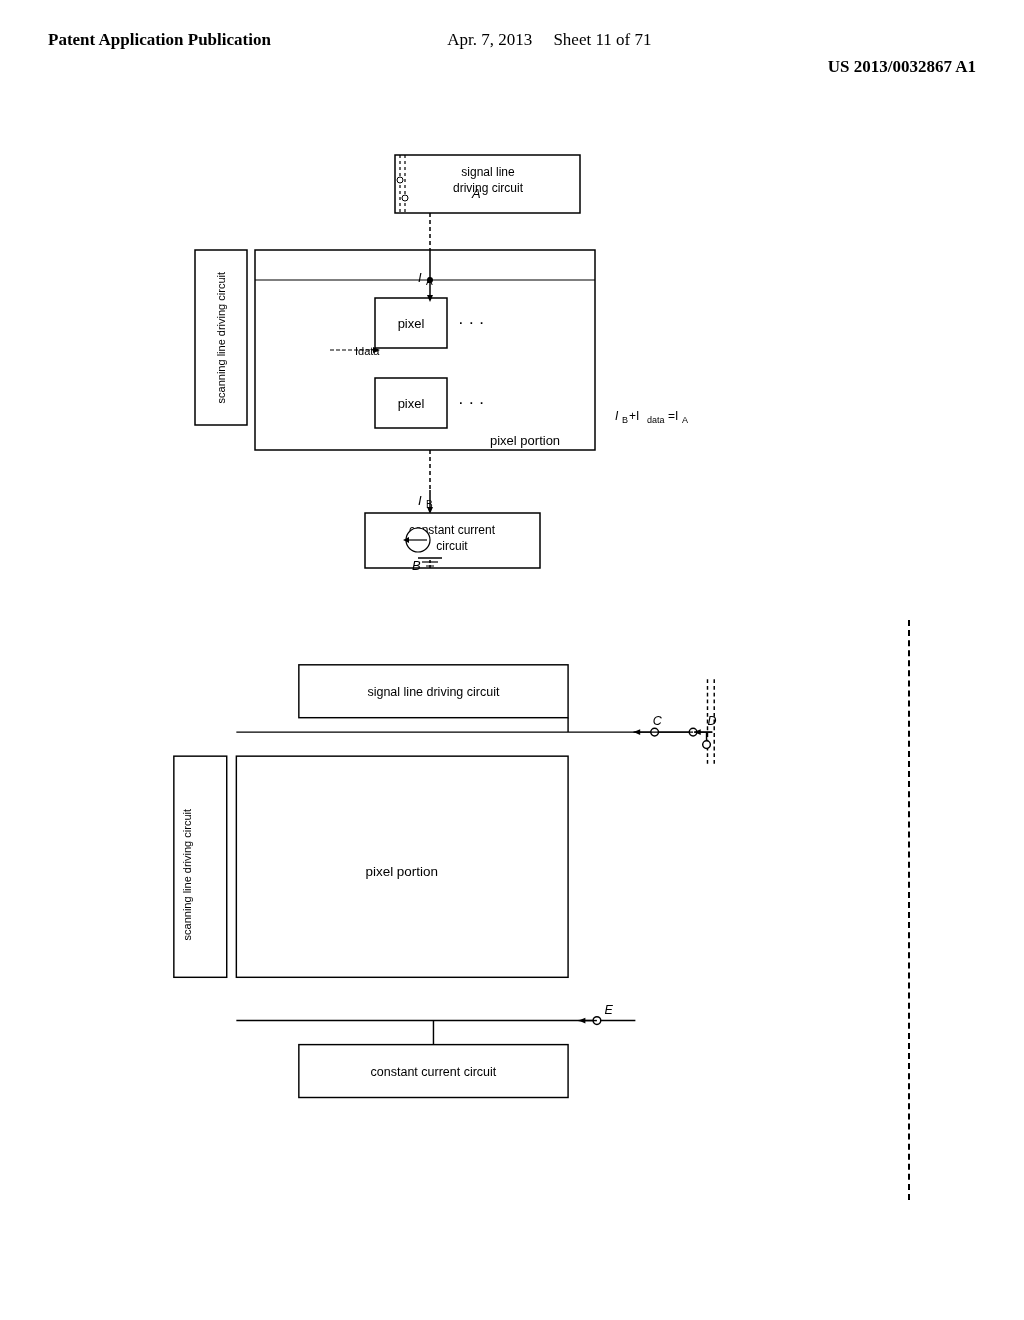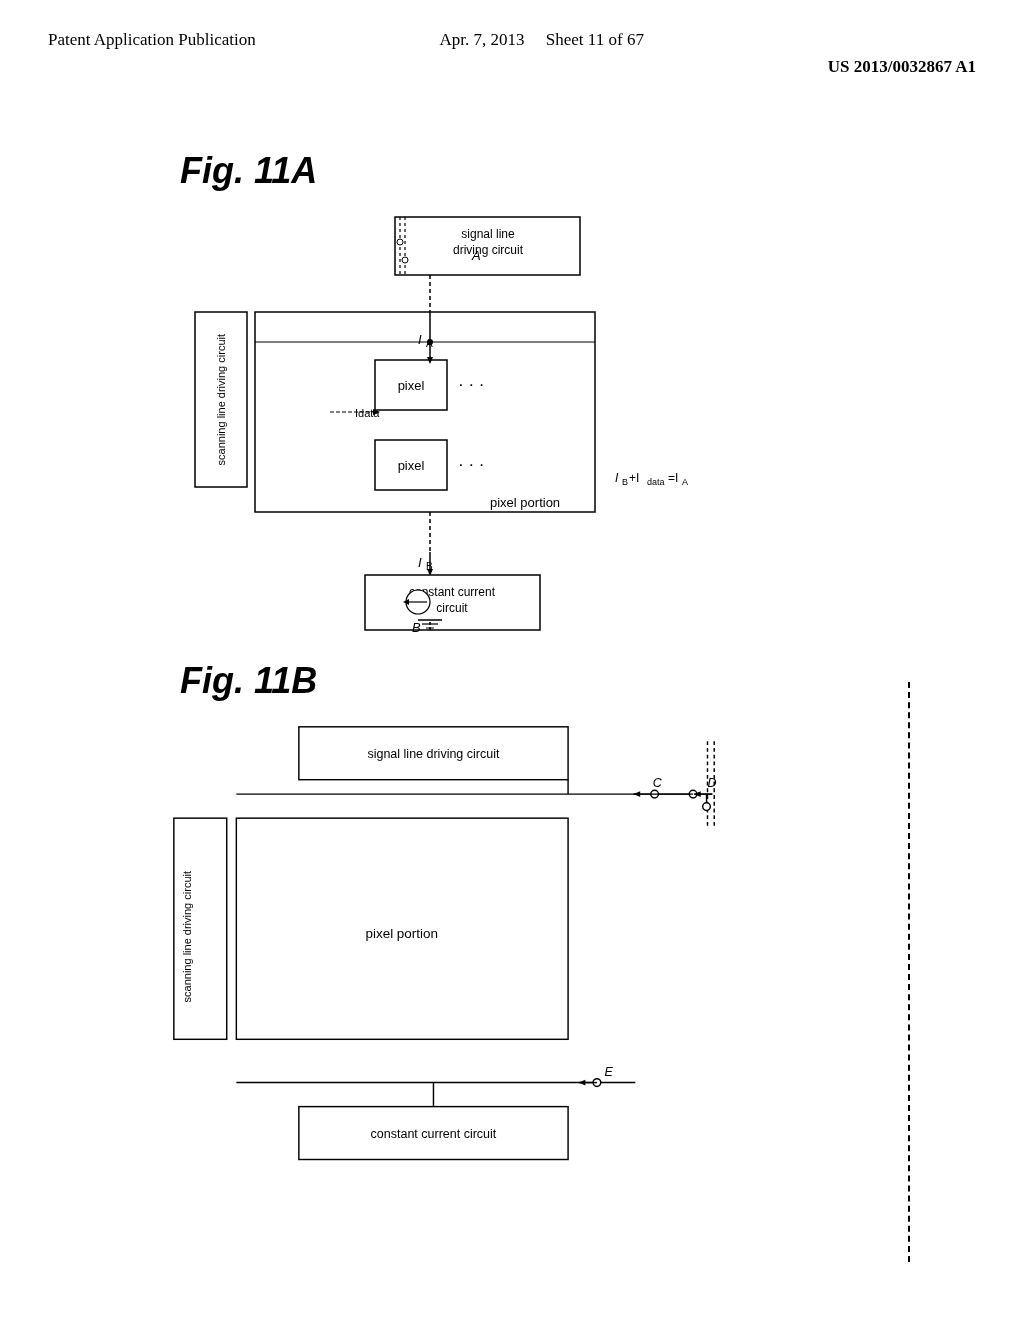--- a/index.html
+++ b/index.html
@@ -14,21 +14,21 @@
 
     
     .header {
       display: flex;
       justify-content: space-between;
       align-items: flex-start;
       padding: 28px 48px 0 48px;
     }
     .header-left {
       font-size: 17px;
-      font-weight: normal;
+      font-weight: bold;
       line-height: 1.4;
     }
     .header-center {
       font-size: 17px;
       text-align: center;
       line-height: 1.4;
     }
     .header-right {
       font-size: 17px;
       font-weight: bold;
@@ -96,27 +96,26 @@
     }
 
   </style>
 </head>
 <body>
 
 <div class="header">
   <div class="header-left">Patent Application Publication</div>
   <div class="header-center">
     <span>Apr. 7, 2013</span>&nbsp;&nbsp;&nbsp;&nbsp;
-    <span>Sheet 11 of 67</span>
+    <span>Sheet 11 of 71</span>
   </div>
   <div class="header-right">US 2013/0032867 A1</div>
 </div>
 
 <div class="fig-11a-container">
-  <div class="fig-11a-label">Fig. 11A</div>
 
   <div class="diagram-11a">
 
     <svg class="svg-11a" viewBox="0 0 680 420">
 
       <rect x="195" y="5" width="185" height="58" fill="white" stroke="black" stroke-width="1.5"></rect>
 
       <text x="288" y="26" text-anchor="middle" font-size="12" font-family="Arial, sans-serif">signal line</text>
       <text x="288" y="42" text-anchor="middle" font-size="12" font-family="Arial, sans-serif">driving circuit</text>
 
@@ -193,21 +192,20 @@
 
     <div style="position:absolute; top:100px; left:-5px; width:52px; height:175px; display:flex; align-items:center; justify-content:center;">
       <div style="writing-mode:vertical-rl; transform:rotate(180deg); font-size:11px; font-family:Arial,sans-serif; text-align:center; line-height:1.3;">scanning line
 driving circuit</div>
     </div>
 
   </div>
 </div>
 
 <div class="fig-11b-container">
-  <div class="fig-11b-label">Fig. 11B</div>
 
   <div class="diagram-11b">
 
     <svg style="position:absolute;top:0;left:0;width:100%;height:100%;overflow:visible;" viewBox="0 0 720 520">
 
       <rect x="130" y="5" width="280" height="55" fill="white" stroke="black" stroke-width="1.5"></rect>
       <text x="270" y="37" text-anchor="middle" font-size="13" font-family="Arial, sans-serif">signal line driving circuit</text>
 
       <rect x="0" y="100" width="55" height="230" fill="white" stroke="black" stroke-width="1.5"></rect>
 

